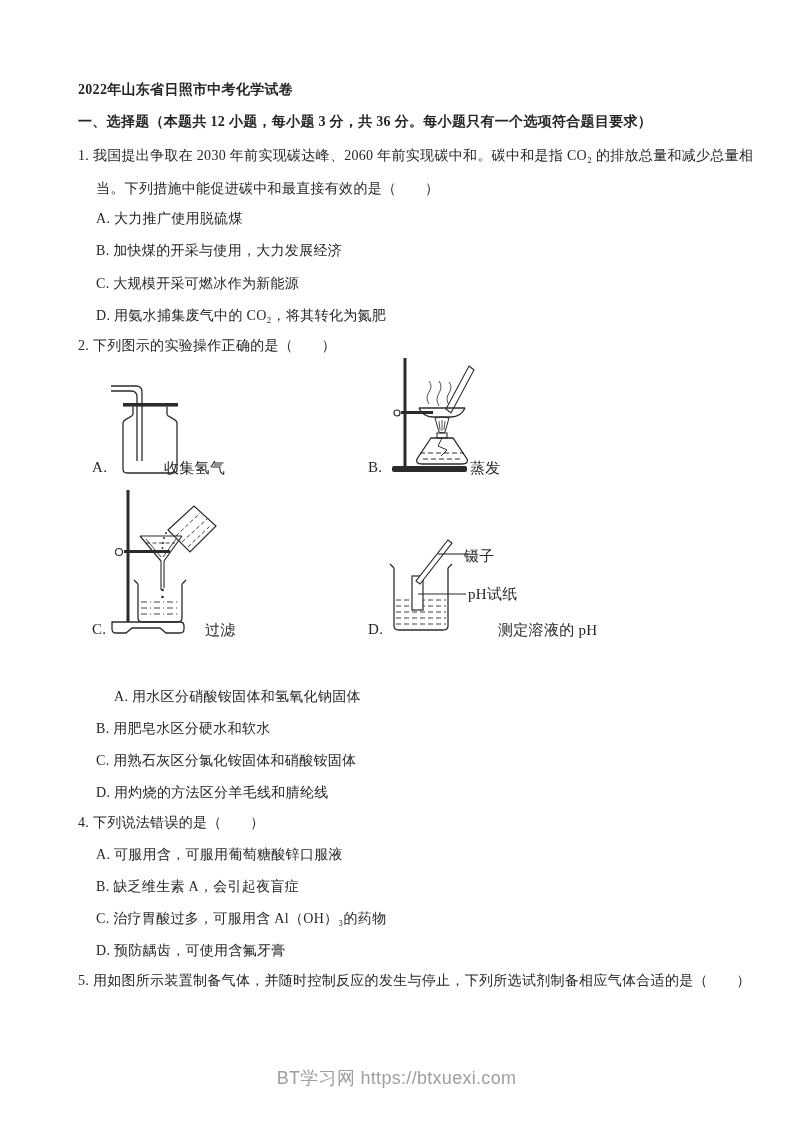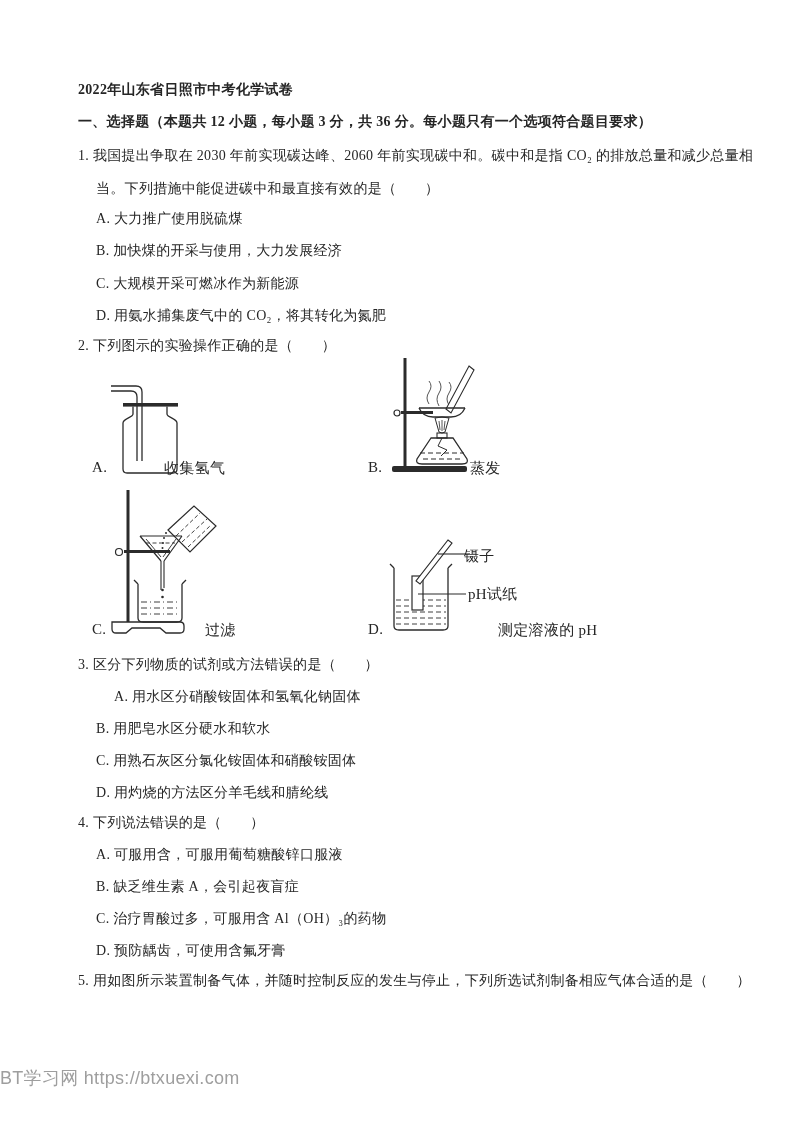--- a/index.html
+++ b/index.html
@@ -23,20 +23,21 @@
   .fig svg{display:block;}
   .figtext{
     position:absolute;
     font-size:15px;
     white-space:nowrap;
     letter-spacing:0.3px;
   }
   .footer{
     position:absolute;
     left:0;top:1066px;width:793px;
+    text-align:center;
     font-family:"Liberation Sans","DejaVu Sans",sans-serif;
     font-size:18px;
     color:#9e9e9e;
     letter-spacing:0.3px;
   }
 </style>
 </head>
 <body>
 
 <div class="page">
@@ -123,21 +124,20 @@
       <path d="M62,2 L66,5 L34,46 L30,43 Z" fill="#ffffff" stroke="#2b2b2b" stroke-width="1.1"></path>
       <line x1="52" y1="16" x2="84" y2="16" stroke="#2b2b2b" stroke-width="1.1"></line>
       <line x1="32" y1="56" x2="80" y2="56" stroke="#2b2b2b" stroke-width="1.1"></line>
     </svg>
   </div>
   <div class="figtext" style="left:452px;top:547px;margin-left:12px;">镊子</div>
   <div class="figtext" style="left:468px;top:585px;">pH试纸</div>
   <div class="figtext" style="left:368px;top:621px;">D.</div>
   <div class="figtext" style="left:498px;top:621px;">测定溶液的 pH</div>
 
-  <div class="line" style="left:78px;top:655px;">3. 区分下列物质的试剂或方法错误的是（　　）</div>
   <div class="line" style="left:102px;top:687px;margin-left:12px;">A. 用水区分硝酸铵固体和氢氧化钠固体</div>
   <div class="line" style="left:96px;top:719px;">B. 用肥皂水区分硬水和软水</div>
   <div class="line" style="left:96px;top:751px;">C. 用熟石灰区分氯化铵固体和硝酸铵固体</div>
   <div class="line" style="left:96px;top:783px;">D. 用灼烧的方法区分羊毛线和腈纶线</div>
 
   <div class="line" style="left:78px;top:813px;">4. 下列说法错误的是（　　）</div>
   <div class="line" style="left:96px;top:845px;">A. 可服用含，可服用葡萄糖酸锌口服液</div>
   <div class="line" style="left:96px;top:877px;text-align:center;">B. 缺乏维生素 A，会引起夜盲症</div>
   <div class="line" style="left:96px;top:909px;">C. 治疗胃酸过多，可服用含 Al（OH）₃的药物</div>
   <div class="line" style="left:96px;top:941px;">D. 预防龋齿，可使用含氟牙膏</div>

